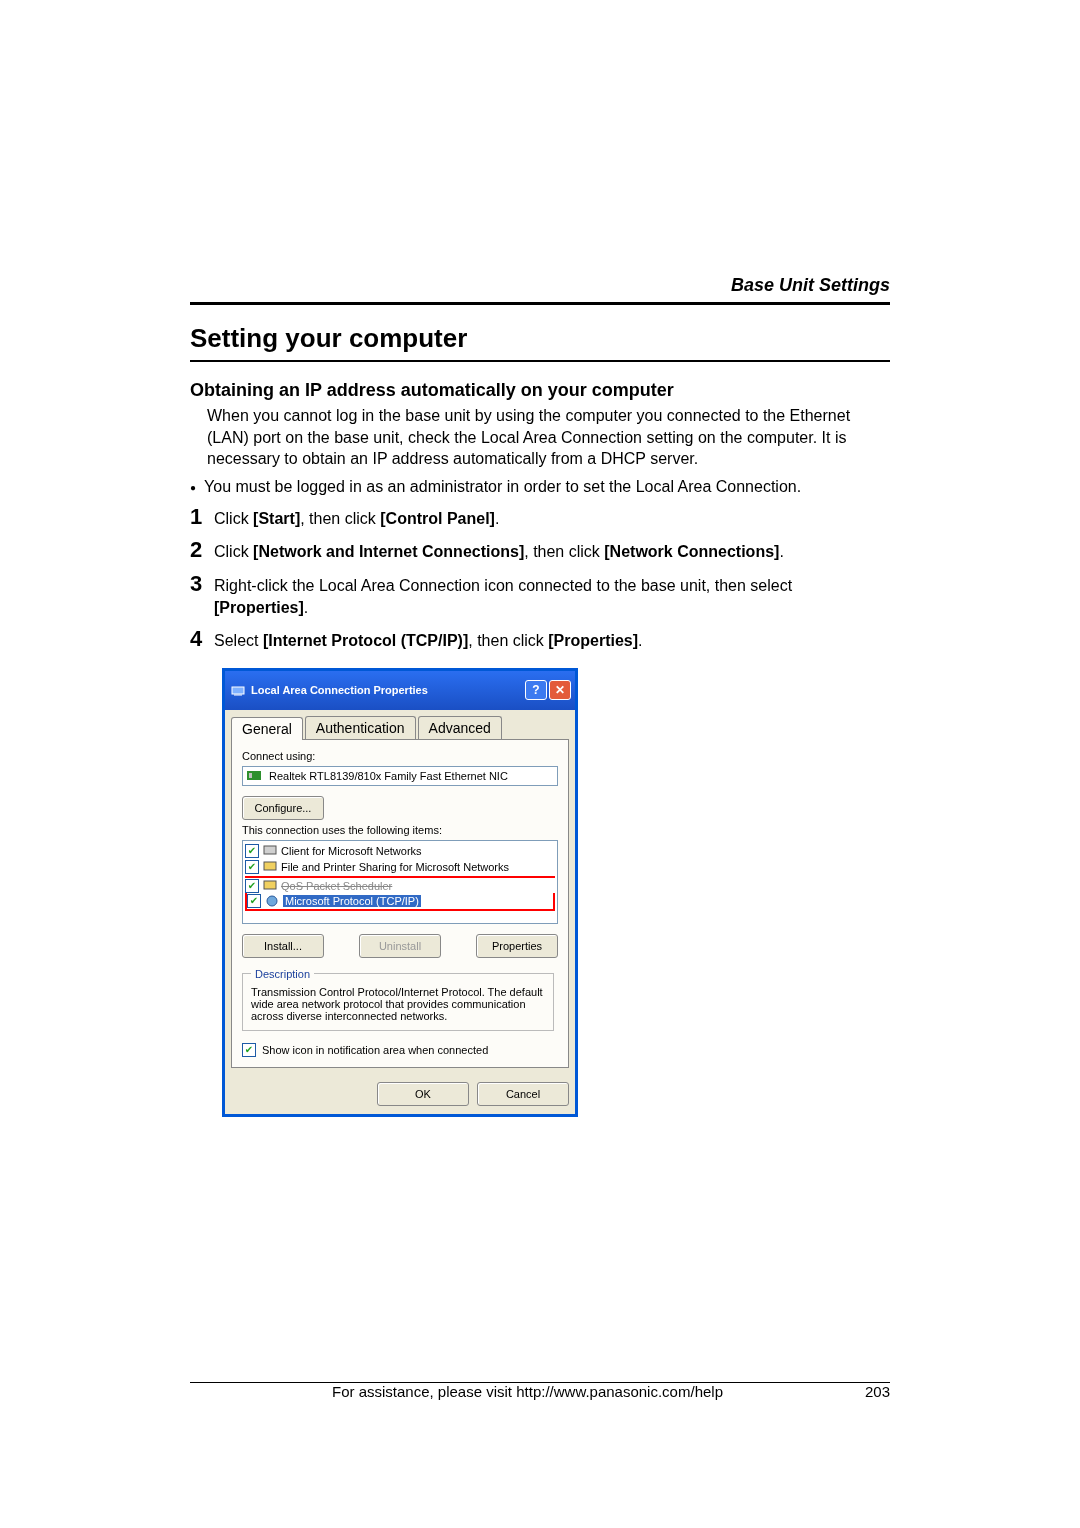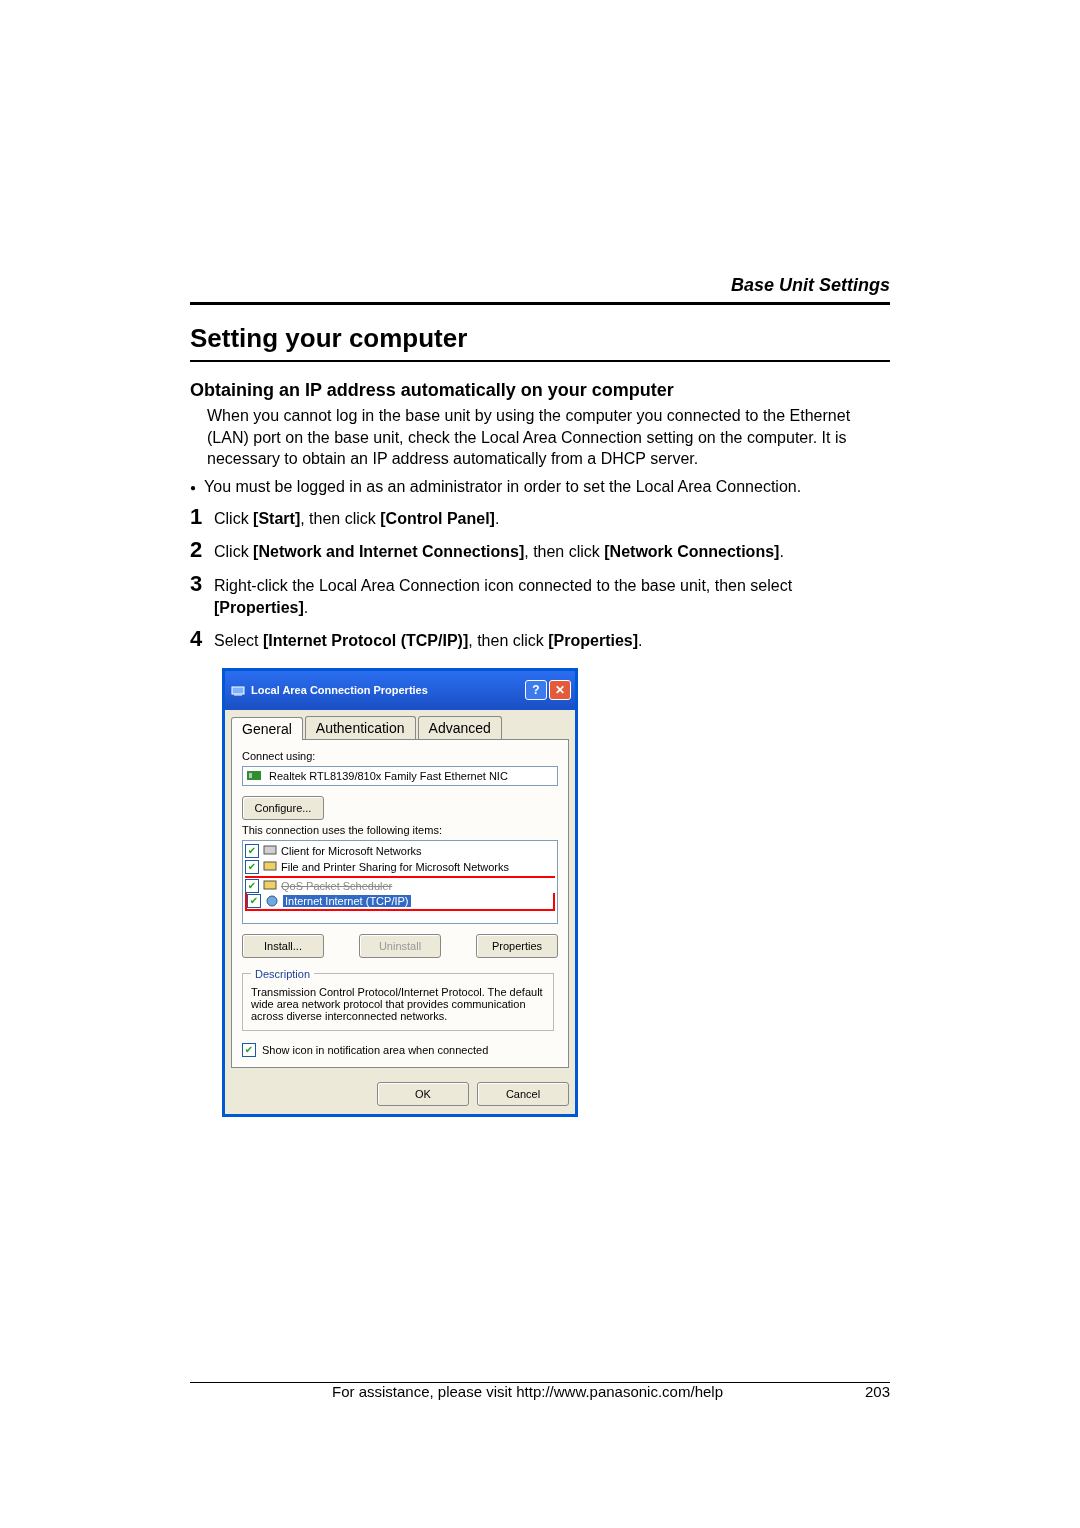--- a/index.html
+++ b/index.html
@@ -353,21 +353,21 @@
             <span class="mini-icon"><svg viewBox="0 0 14 12">
                   <rect x="1" y="1" width="12" height="8" fill="#f0d060" stroke="#555"></rect>
                 </svg></span>
             <span class="lbl strike">QoS Packet Scheduler</span>
           </div>
           <div class="listrow selected" style="border:2px solid #f00;border-top:none;margin-top:-1px;padding-left:0;">
             <span class="cb">✔</span>
             <span class="mini-icon"><svg viewBox="0 0 14 12">
                   <circle cx="7" cy="6" r="5" fill="#6fa8dc" stroke="#2a5a9c"></circle>
                 </svg></span>
-            <span class="lbl">Internet Internet (TCP/IP)</span>
+            <span class="lbl">Microsoft Protocol (TCP/IP)</span>
           </div>
         </div>
 
         <div class="three-btn">
           <span class="btn">Install...</span>
           <span class="btn disabled">Uninstall</span>
           <span class="btn">Properties</span>
         </div>
 
         <fieldset class="desc">

